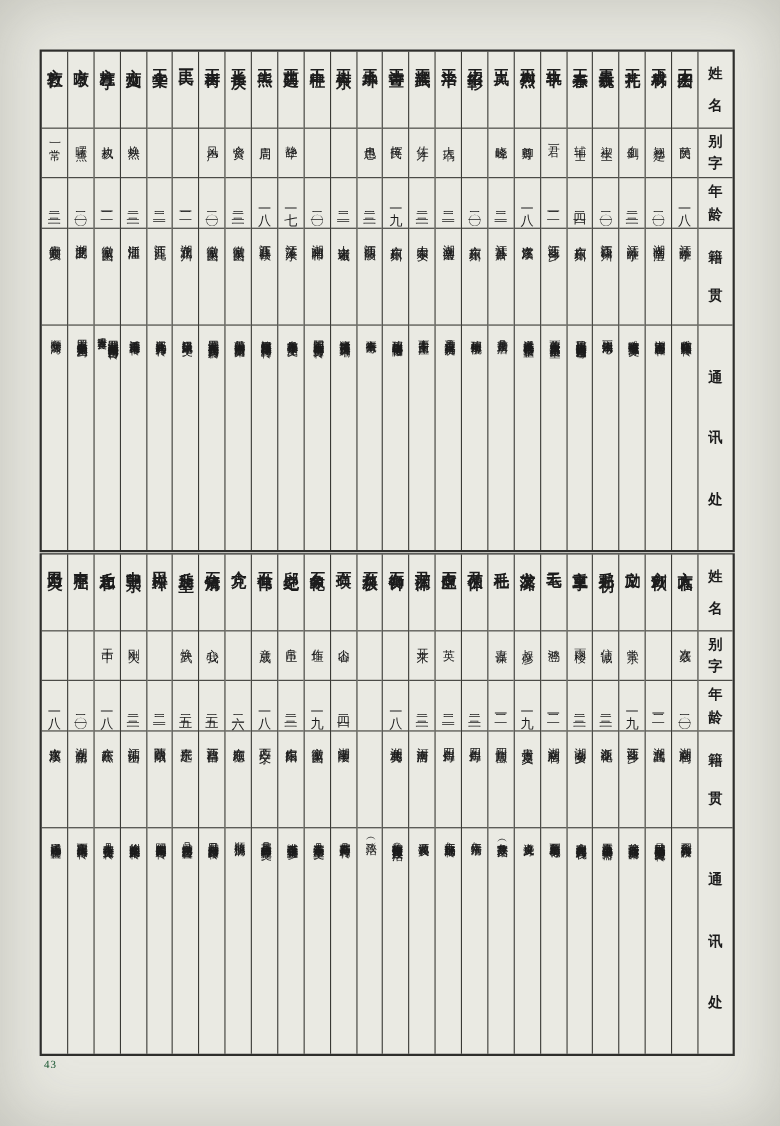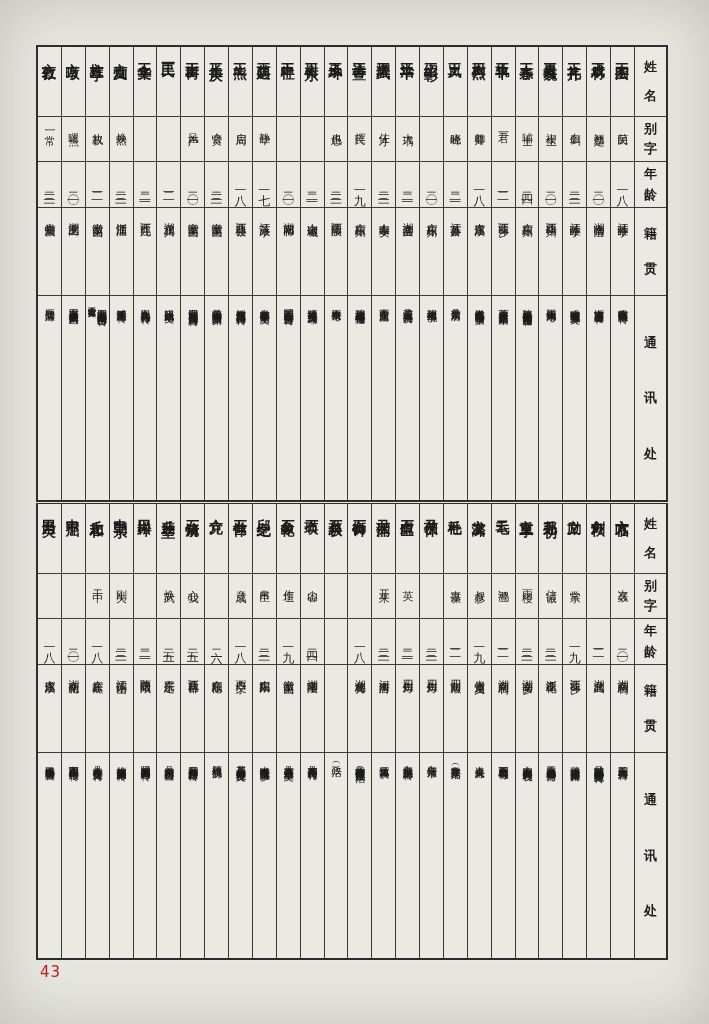--- a/index.html
+++ b/index.html
@@ -49,21 +49,21 @@
   .contact-pair{display:flex;flex-direction:row-reverse;justify-content:center;}
   .contact-main{font-size:10px;letter-spacing:.5px;padding-top:5px;}
   .contact-note{font-size:8.5px;letter-spacing:0;padding-top:5px;}
   .hstack{
     display:flex;flex-direction:column;justify-content:space-evenly;align-items:center;
     height:100%;width:100%;
     font-family:"DejaVu Serif", serif;font-weight:700;font-size:13px;
   }
   .page-number{
     position:absolute;left:40px;top:963px;
-    font-size:15px;color:#b91c1c;letter-spacing:1px;
+    font-size:10px;color:#14532d;letter-spacing:1px;font-family:Liberation Serif, serif;
   }
 </style>
 </head>
 <body>
 
 <div class="page">
   <div class="tables">
     <div class="vtable">
         <div class="col">
           <div class="cell cell-name">

